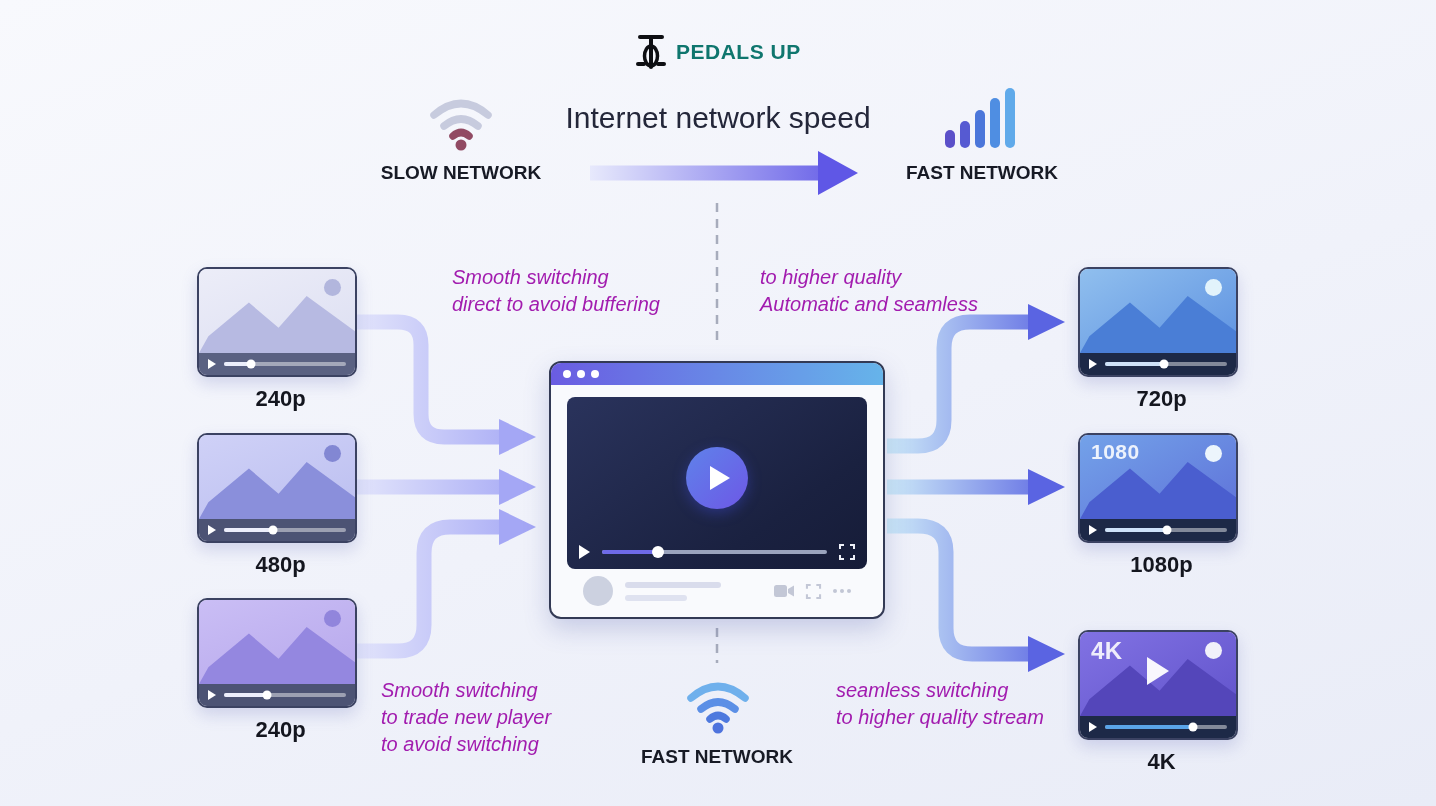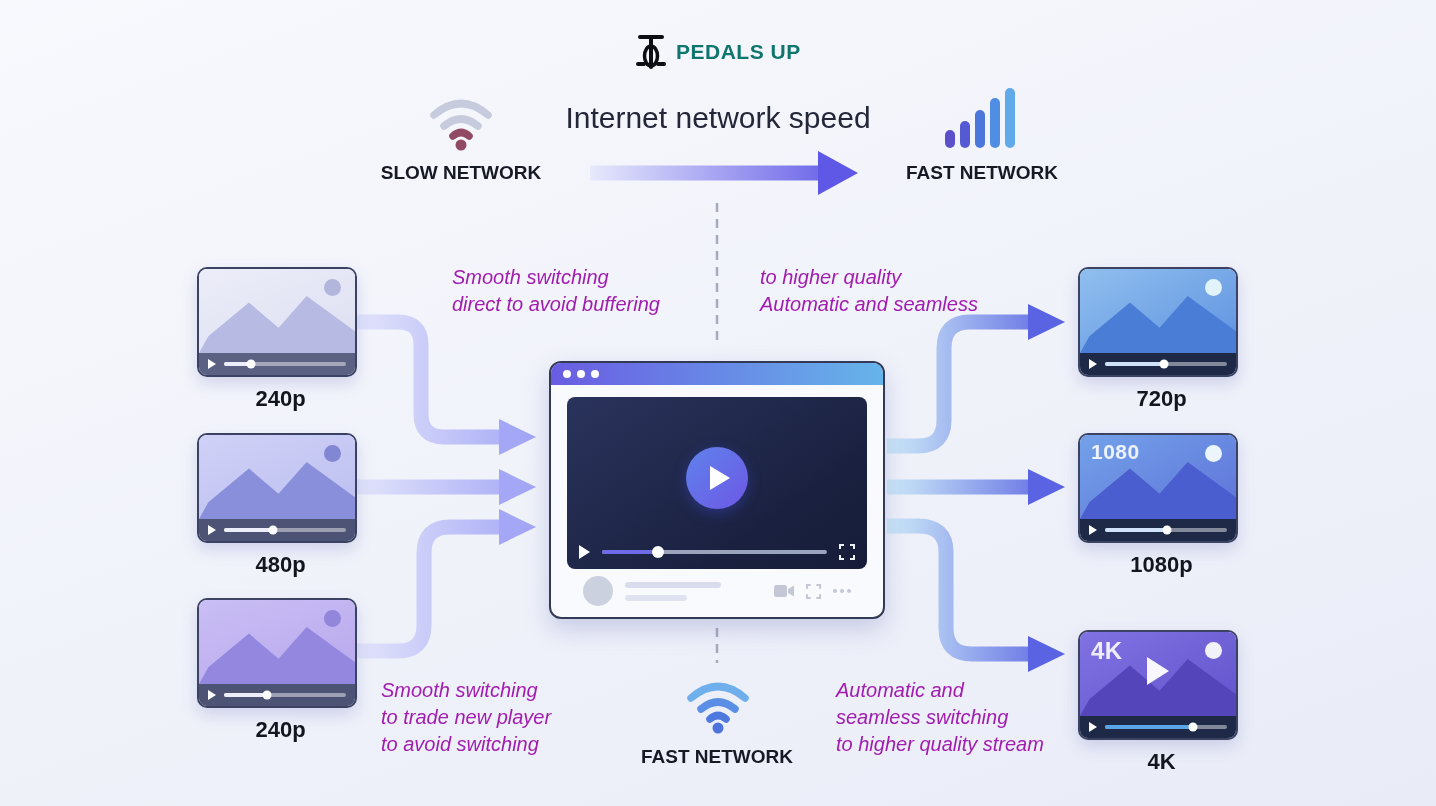--- a/index.html
+++ b/index.html
@@ -204,21 +204,20 @@
 <div class="abs annot annot-tr">
   <span>to higher quality</span>
   <span>Automatic and seamless</span>
 </div>
 <div class="abs annot annot-bl">
   <span>Smooth switching</span>
   <span>to trade new player</span>
   <span>to avoid switching</span>
 </div>
 <div class="abs annot annot-br">
-  <span>Automatic and</span>
   <span>seamless switching</span>
   <span>to higher quality stream</span>
 </div>
 
 <svg class="abs bottom-wifi-icon" width="72" height="64" viewBox="0 0 72 64">
   <path d="M9 26 Q36 3 63 26" stroke="#6fb0ec" stroke-width="7.5" fill="none" stroke-linecap="round"></path>
   <path d="M19 37 Q36 23 53 37" stroke="#5b8fe6" stroke-width="7.5" fill="none" stroke-linecap="round"></path>
   <path d="M28 47 Q36 40 44 47" stroke="#4e79de" stroke-width="7.5" fill="none" stroke-linecap="round"></path>
   <circle cx="36" cy="56" r="5.5" fill="#4e73dd"></circle>
 </svg>

